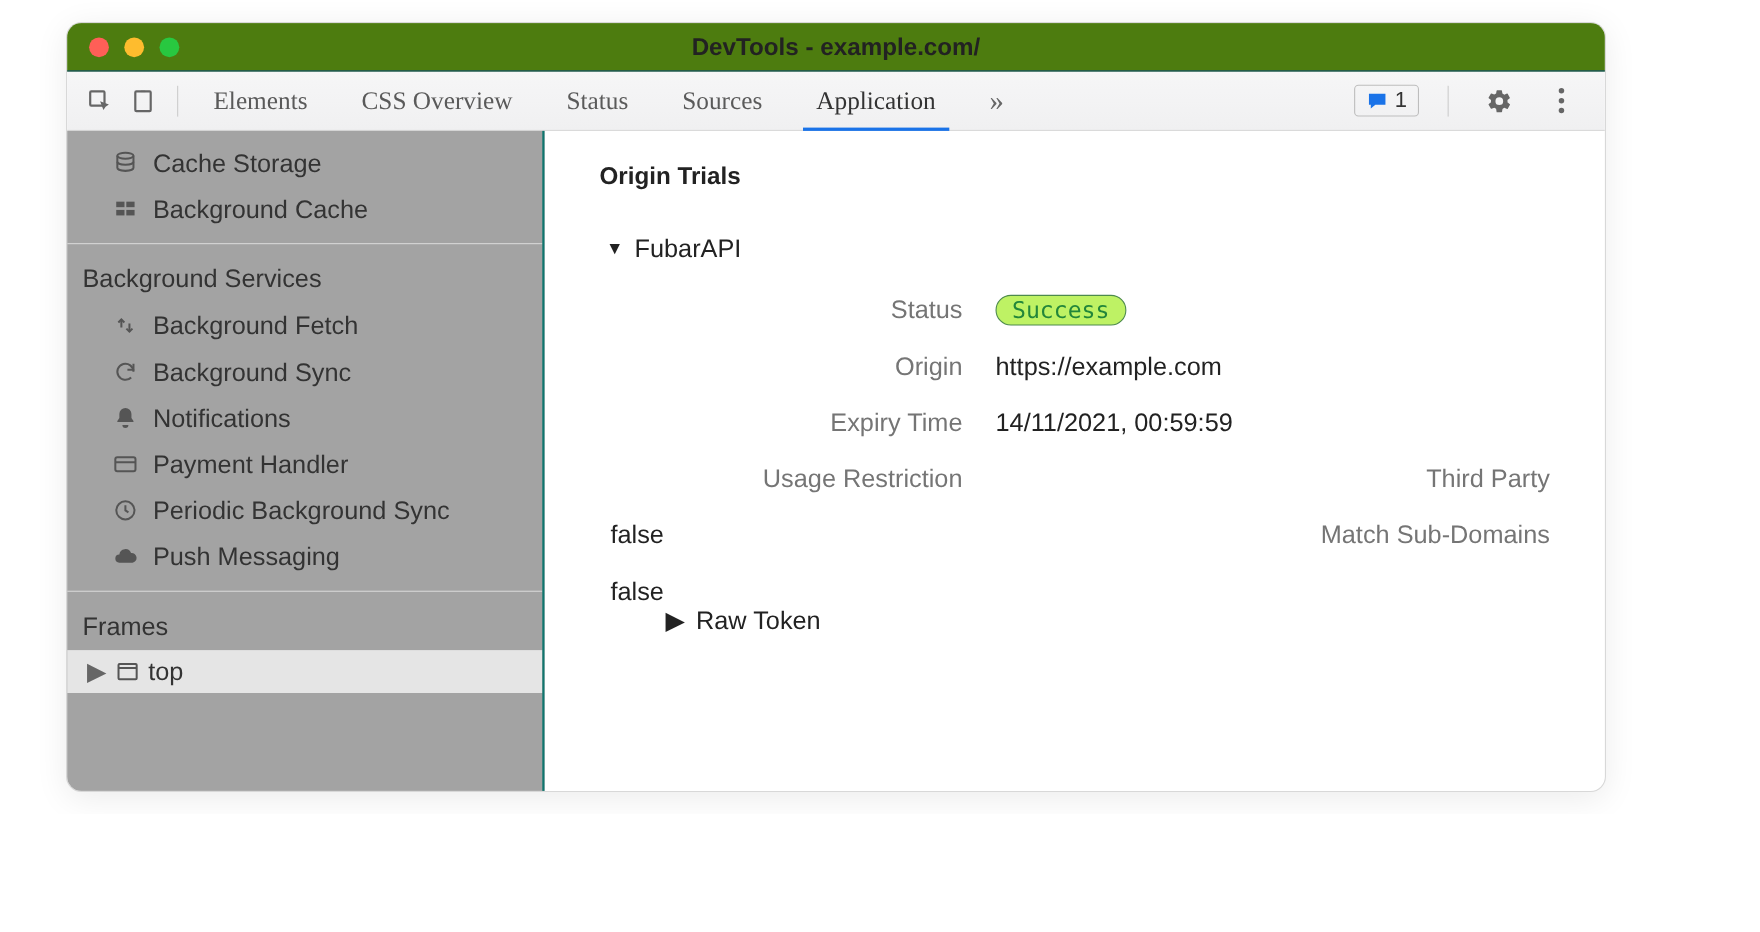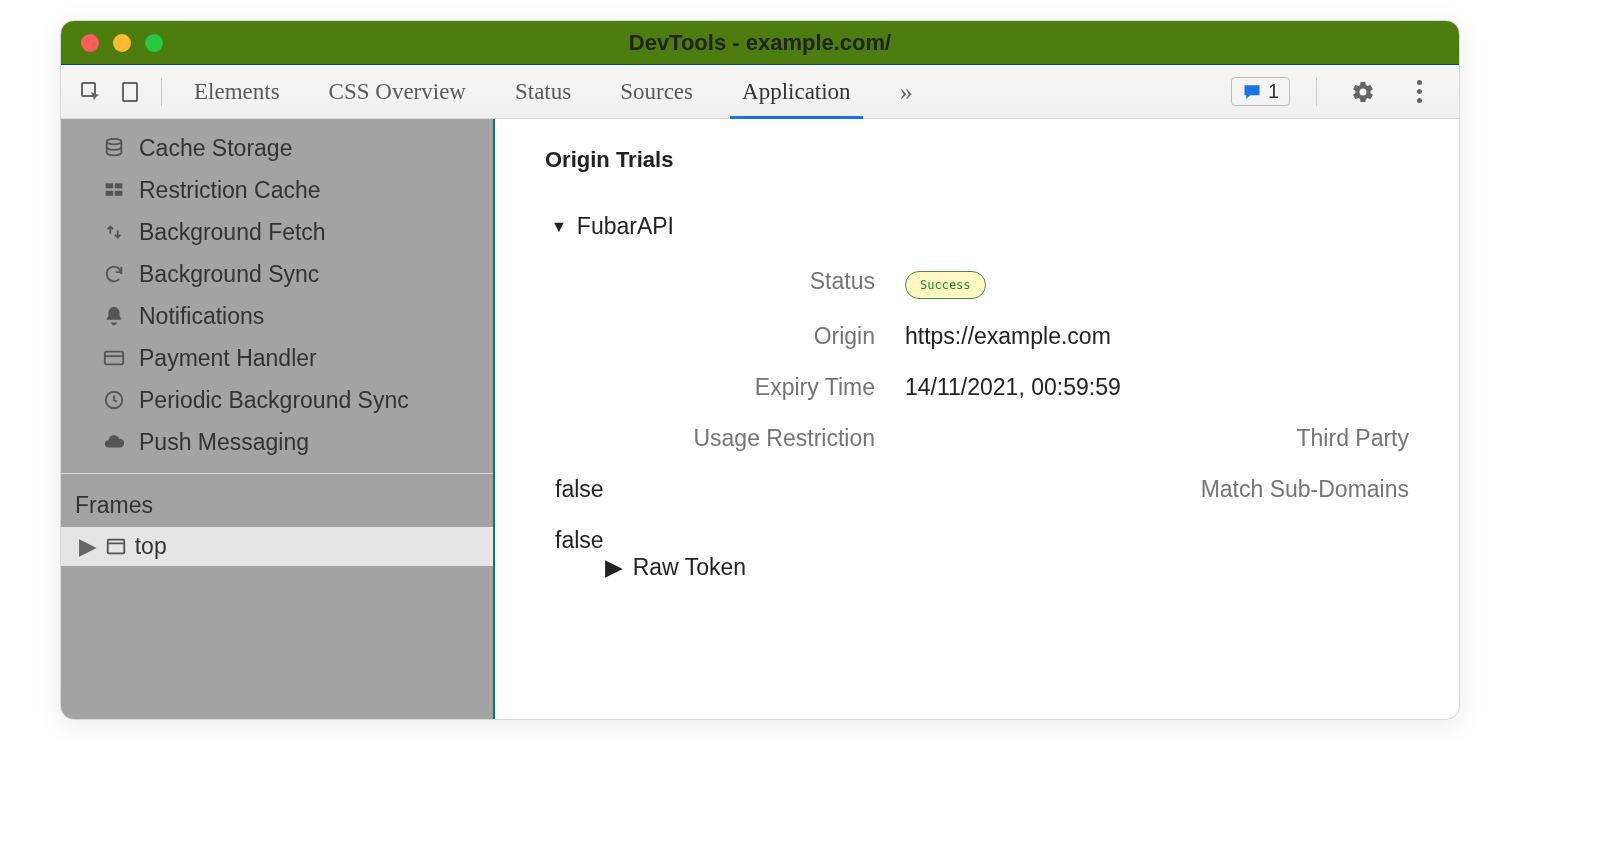--- a/index.html
+++ b/index.html
@@ -160,24 +160,24 @@
       row-gap: 24px;
       column-gap: 30px;
       margin-left: 10px;
     }
     .kv .k { text-align: right; color: #757575; }
     .kv .v { color: #222; }
     .pill-success {
       display: inline-block;
       border: 1px solid #4d8a4d;
       color: #22863a;
-      background: #fef9c3;
+      background: #bef264;
       border-radius: 14px;
       padding: 0 14px;
-      font-size: 12px;
+      font-size: 21px;
       font-family: Menlo, Consolas, monospace;
       line-height: 26px;
     }
     .sub-tree-row {
       display: flex; align-items: center; gap: 10px;
       padding-left: 60px;
       font-size: 23px;
       color: #222;
     }
     svg { display: block; }
@@ -258,23 +258,24 @@
 
       <div class="side-item">
         <span class="icon">
           <svg width="20" height="20" viewBox="0 0 24 24" fill="#555">
             <rect x="2" y="4" width="9" height="6"></rect>
               <rect x="13" y="4" width="9" height="6"></rect>
             <rect x="2" y="13" width="9" height="6"></rect>
               <rect x="13" y="13" width="9" height="6"></rect>
           </svg>
         </span>
-        <span>Restriction Cache</span>
-      </div>
-
+        <span>Background Cache</span>
+      </div>
+
+      <div class="side-section">Background Services</div>
 
       <div class="side-item">
         <span class="icon">
           <svg width="22" height="22" viewBox="0 0 24 24" fill="none" stroke="#555" stroke-width="2">
             <path d="M8 14V6"></path>
               <path d="M5 9l3-3 3 3"></path>
             <path d="M16 10v8"></path>
               <path d="M13 15l3 3 3-3"></path>
           </svg>
         </span>

